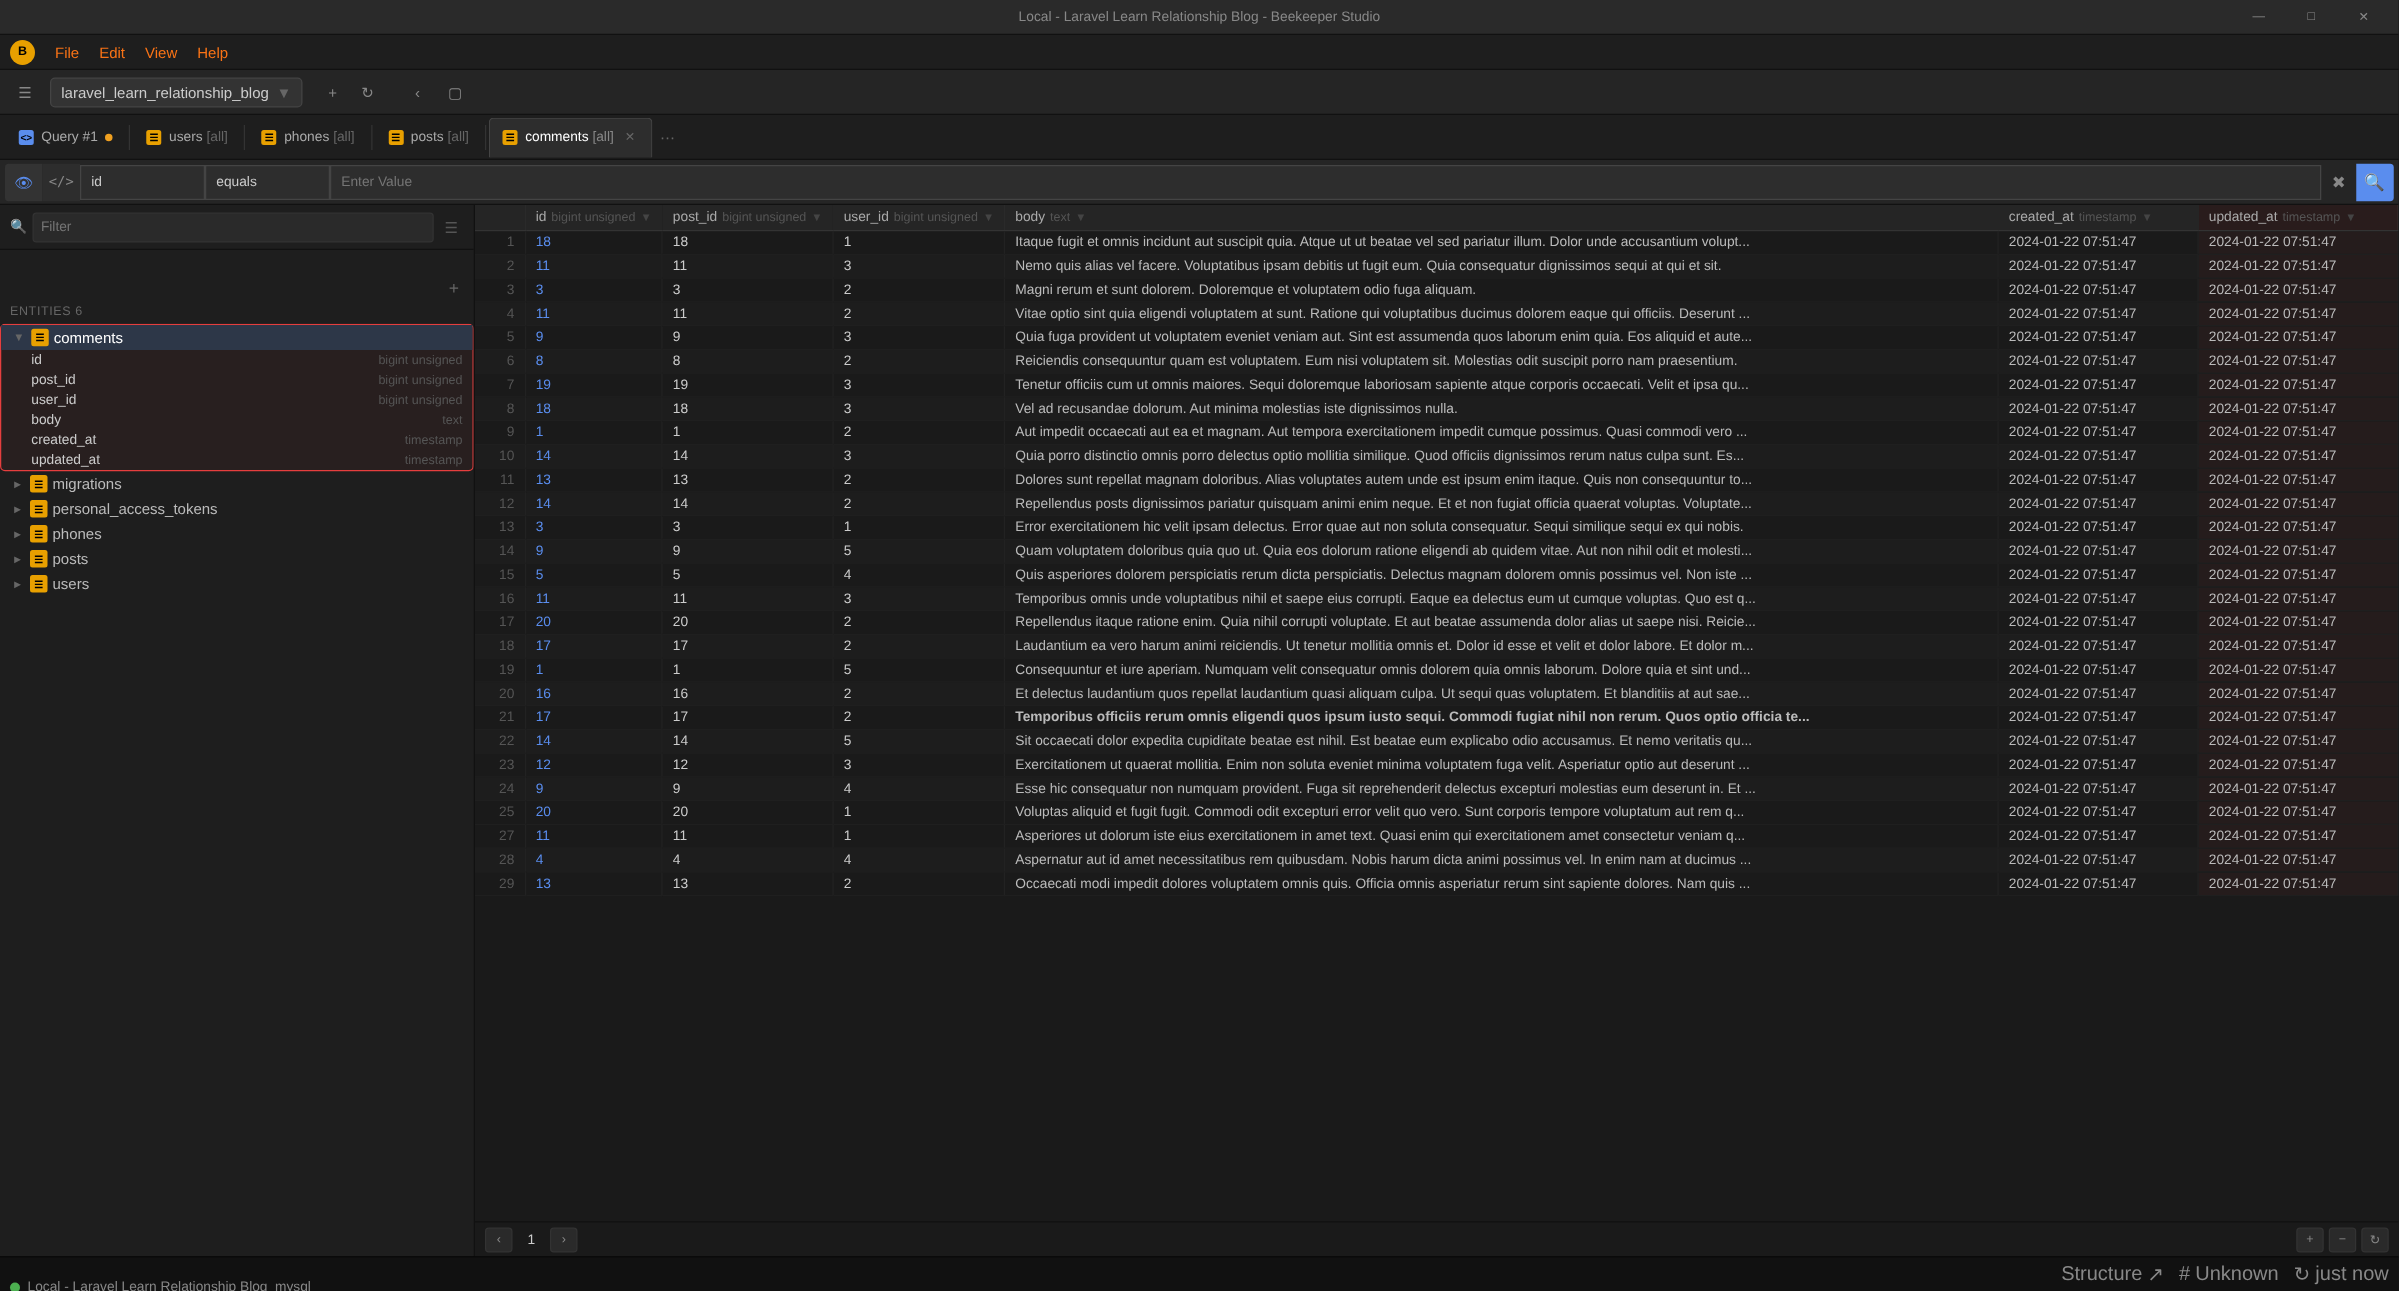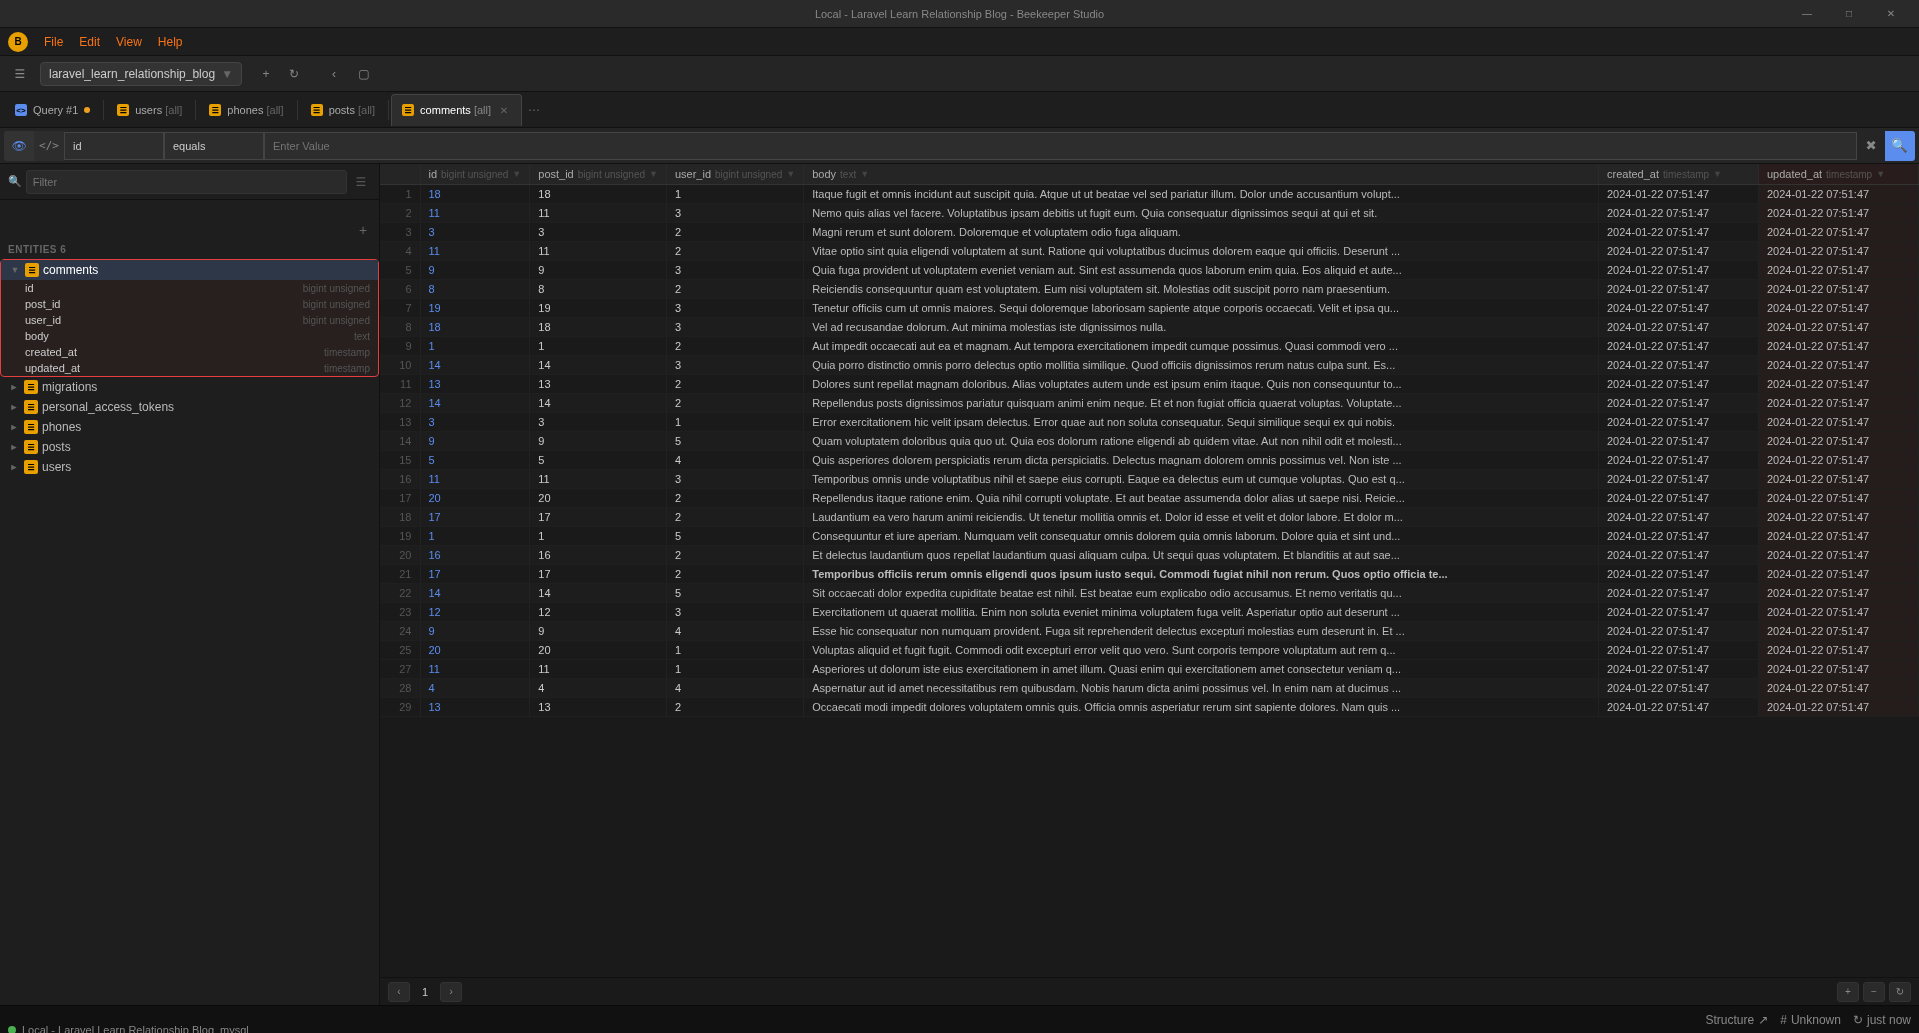--- a/index.html
+++ b/index.html
@@ -53,21 +53,21 @@
     .content-area { display: flex; flex: 1; overflow: hidden; }
     
     
     .sidebar { width: 380px; background: #1e1e1e; border-right: 1px solid #111; display: flex; flex-direction: column; overflow: hidden; flex-shrink: 0; }
     .sidebar-filter { height: 36px; display: flex; align-items: center; padding: 0 8px; gap: 4px; border-bottom: 1px solid #111; }
     .sidebar-filter-input { flex: 1; height: 24px; background: #2a2a2a; border: 1px solid #333; color: #ccc; padding: 0 6px; font-size: 11px; border-radius: 3px; }
     .sidebar-filter-icon { color: #555; font-size: 11px; }
     .filter-options-btn { width: 20px; height: 20px; display: flex; align-items: center; justify-content: center; color: #555; cursor: pointer; }
     
     .sidebar-section { display: flex; align-items: center; padding: 4px 8px; gap: 4px; }
-    .sidebar-section-title { font-size: 10px; color: #666; font-weight: 700; letter-spacing: 0.5px; text-transform: uppercase; margin-top: 40px; }
+    .sidebar-section-title { font-size: 10px; color: #666; font-weight: 400; letter-spacing: 0.5px; text-transform: uppercase; margin-top: 40px; }
     .sidebar-add-btn { width: 16px; height: 16px; display: flex; align-items: center; justify-content: center; color: #666; cursor: pointer; margin-left: auto; font-size: 14px; }
     
     .sidebar-tree { flex: 1; overflow-y: auto; }
     .sidebar-tree::-webkit-scrollbar { width: 4px; }
     .sidebar-tree::-webkit-scrollbar-track { background: #1e1e1e; }
     .sidebar-tree::-webkit-scrollbar-thumb { background: #444; border-radius: 2px; }
     
     .tree-item { display: flex; align-items: center; gap: 4px; padding: 3px 8px; cursor: pointer; font-size: 12px; color: #bbb; }
     .tree-item.active { background: #2d3748; color: #fff; }
     .tree-chevron { width: 12px; height: 12px; display: flex; align-items: center; justify-content: center; color: #666; font-size: 9px; flex-shrink: 0; }
@@ -108,21 +108,21 @@
     
     
     .entity-highlighted { border: 1px solid #e53e3e; border-radius: 4px; background: rgba(229, 62, 62, 0.05); }
     
     
     .statusbar { height: 28px; background: #111; display: flex; align-items: center; padding: 0 8px; gap: 8px; border-top: 1px solid #0a0a0a; }
     .statusbar-left { display: flex; align-items: center; gap: 6px; margin-top: 20px; }
     .status-indicator { width: 8px; height: 8px; border-radius: 50%; background: #4caf50; }
     .statusbar-text { font-size: 11px; color: #888; }
     .statusbar-right { display: flex; align-items: center; gap: 12px; margin-left: auto; }
-    .statusbar-badge { font-size: 12px; color: #888; display: flex; align-items: center; gap: 4px; }
+    .statusbar-badge { font-size: 16px; color: #888; display: flex; align-items: center; gap: 4px; }
     
     
     .col-rownum { width: 40px; }
     .col-id { width: 80px; }
     .col-post_id { width: 100px; }
     .col-user_id { width: 100px; }
     .col-body { min-width: 400px; max-width: 600px; }
     .col-created_at { width: 160px; }
     .col-updated_at { width: 160px; }
     
@@ -571,21 +571,21 @@
     <td class="num-col">1</td>
     <td class="col-body" style="max-width:580px; overflow:hidden; text-overflow:ellipsis;">Voluptas aliquid et fugit fugit. Commodi odit excepturi error velit quo vero. Sunt corporis tempore voluptatum aut rem q...</td>
     <td>2024-01-22 07:51:47</td>
     <td style="background:rgba(229,62,62,0.06);">2024-01-22 07:51:47</td>
   </tr>
                 <tr>
     <td class="row-num">27</td>
     <td class="id-col">11</td>
     <td class="num-col">11</td>
     <td class="num-col">1</td>
-    <td class="col-body" style="max-width:580px; overflow:hidden; text-overflow:ellipsis;">Asperiores ut dolorum iste eius exercitationem in amet illum. Quasi enim qui exercitationem amet consectetur veniam q...</td>
+    <td class="col-body" style="max-width:580px; overflow:hidden; text-overflow:ellipsis;">Asperiores ut dolorum iste eius exercitationem in amet text. Quasi enim qui exercitationem amet consectetur veniam q...</td>
     <td>2024-01-22 07:51:47</td>
     <td style="background:rgba(229,62,62,0.06);">2024-01-22 07:51:47</td>
   </tr>
                 <tr class="alt">
     <td class="row-num">28</td>
     <td class="id-col">4</td>
     <td class="num-col">4</td>
     <td class="num-col">4</td>
     <td class="col-body" style="max-width:580px; overflow:hidden; text-overflow:ellipsis;">Aspernatur aut id amet necessitatibus rem quibusdam. Nobis harum dicta animi possimus vel. In enim nam at ducimus ...</td>
     <td>2024-01-22 07:51:47</td>

